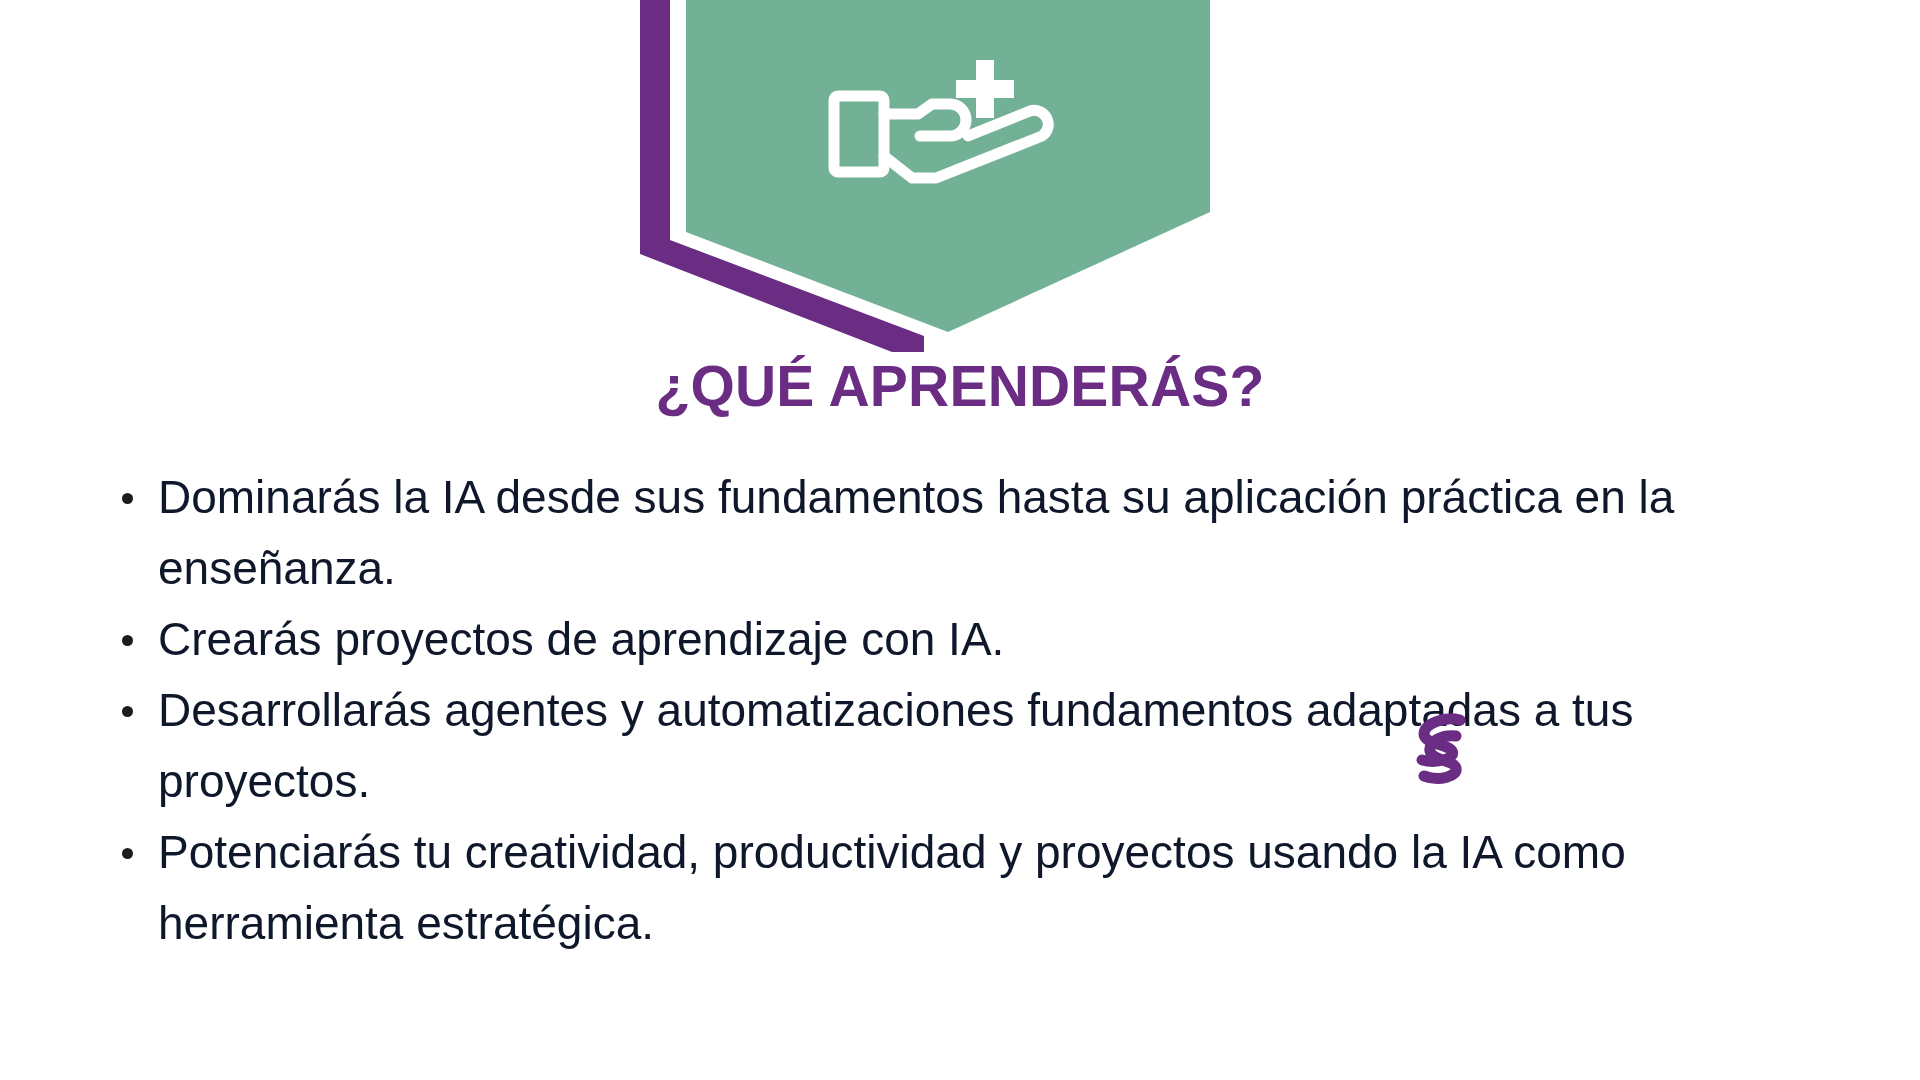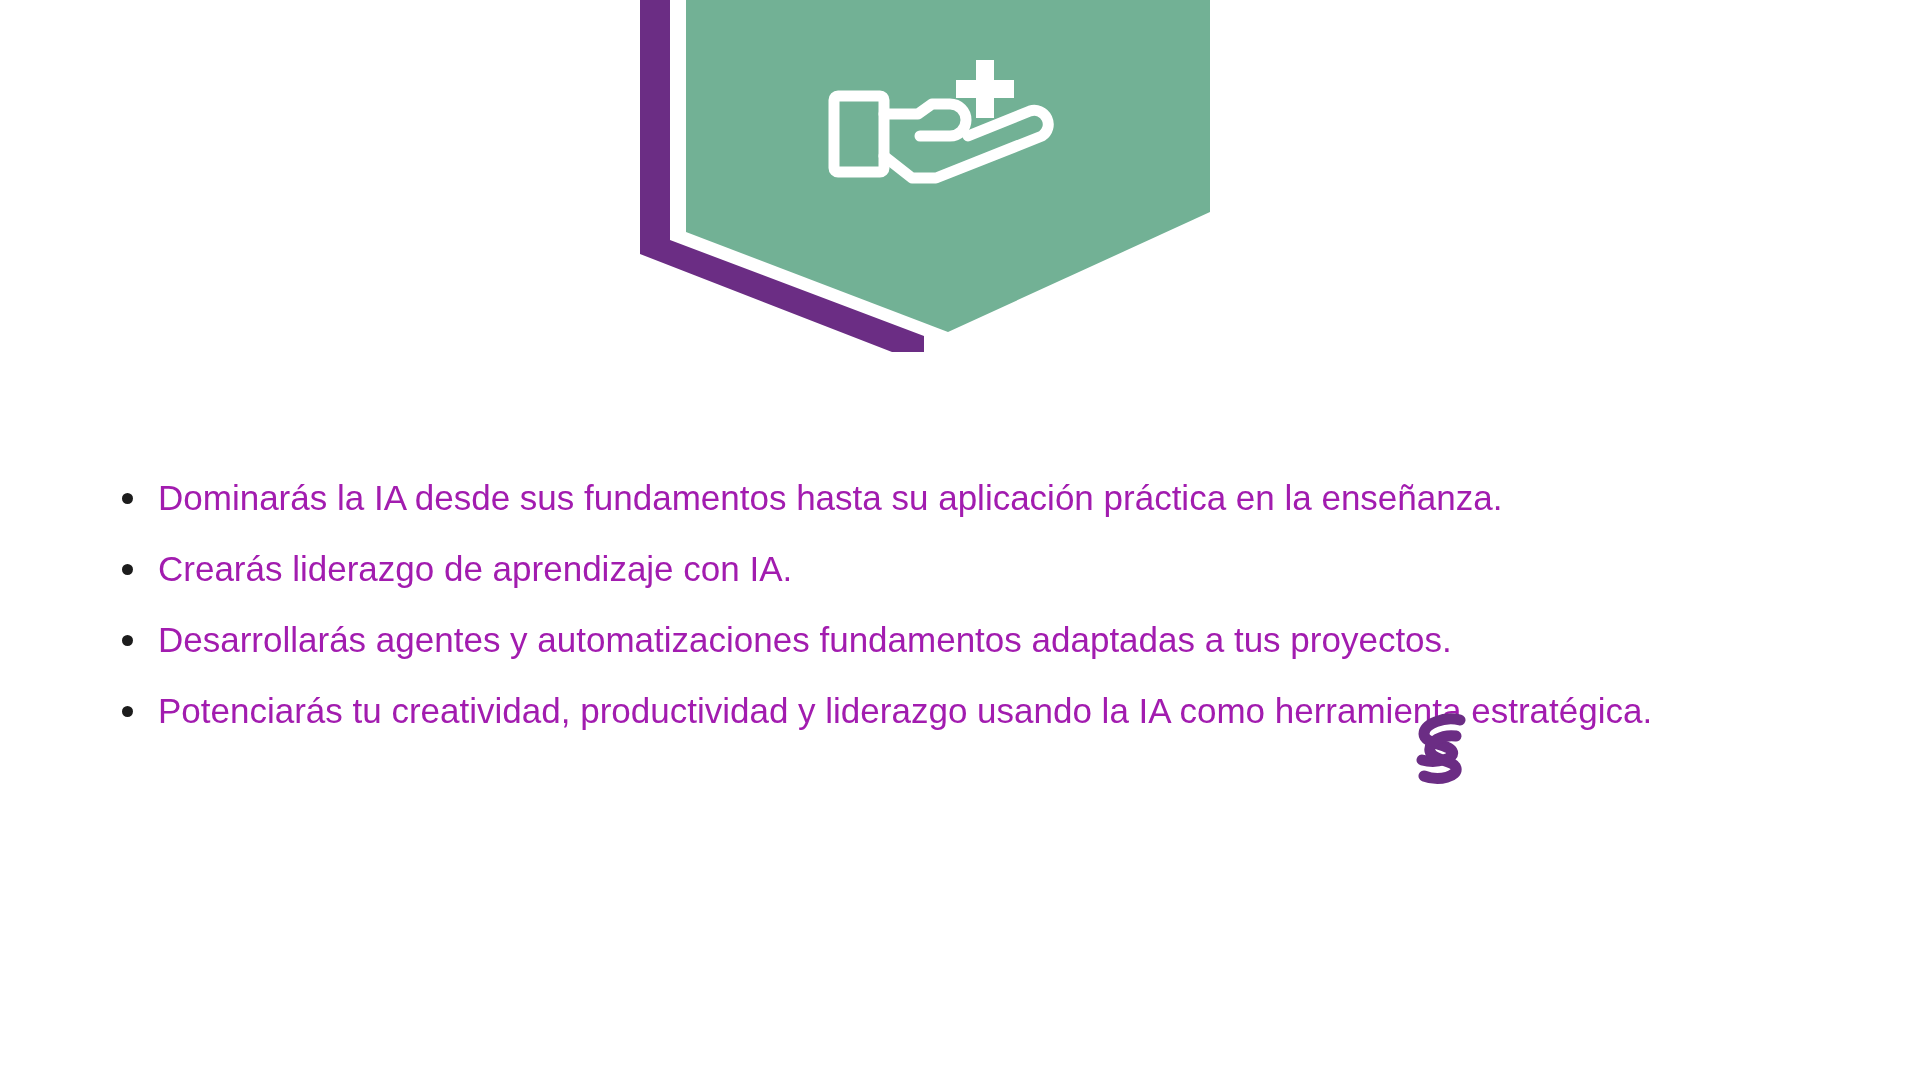--- a/index.html
+++ b/index.html
@@ -69,23 +69,23 @@
 
   
   .bullets {
     position: absolute;
     left: 104px;
     top: 462px;
     width: 1730px;
     margin: 0;
     padding: 0;
     list-style: none;
-    color: #a21caf;
+    color: #0f172a;
     font-family: "Liberation Sans", sans-serif;
-    font-size: 35px;
+    font-size: 46px;
     line-height: 71px;
     font-weight: 400;
   }
   .bullets li {
     position: relative;
     padding-left: 54px;
     margin: 0 0 0 0;
   }
   .bullets li::before {
     content: "";
@@ -126,26 +126,27 @@
 
       <path d="M150 8 h18 v20 h20 v18 h-20 v20 h-18 v-20 h-20 v-18 h20 z" fill="#ffffff"></path>
 
       <rect x="8" y="44" width="50" height="76" rx="4" fill="none" stroke="#ffffff" stroke-width="11"></rect>
 
       <path d="M58 62 h34 l14 -10 h18 a16 16 0 0 1 0 32 h-30" fill="none" stroke="#ffffff" stroke-width="11" stroke-linecap="round" stroke-linejoin="round"></path>
       <path d="M58 104 l28 22 h24 l106 -42 a14 14 0 0 0 -12 -25 l-62 25" fill="none" stroke="#ffffff" stroke-width="11" stroke-linecap="round" stroke-linejoin="round"></path>
     </svg>
   </div>
 
+  <div class="title">¿QUÉ APRENDERÁS?</div>
 
   <ul class="bullets">
     <li>Dominarás la IA desde sus fundamentos hasta su aplicación práctica en la enseñanza.</li>
-    <li>Crearás liderazgo de aprendizaje con IA.</li>
+    <li>Crearás proyectos de aprendizaje con IA.</li>
     <li>Desarrollarás agentes y automatizaciones fundamentos adaptadas a tus proyectos.</li>
-    <li>Potenciarás tu creatividad, productividad y liderazgo usando la IA como herramienta estratégica.</li>
+    <li>Potenciarás tu creatividad, productividad y proyectos usando la IA como herramienta estratégica.</li>
   </ul>
 
   <svg class="logo" viewBox="0 0 84 84" aria-hidden="true">
     <path d="M62 14 C46 10 26 18 26 28 C26 38 50 38 54 45 C58 52 40 58 24 54" fill="none" stroke="#6b2d84" stroke-width="11" stroke-linecap="round"></path>
     <path d="M58 30 C44 28 30 36 32 45 C34 55 56 54 58 62 C60 70 42 76 26 70" fill="none" stroke="#6b2d84" stroke-width="11" stroke-linecap="round"></path>
   </svg>
 
 </div>
 
 </body></html>

